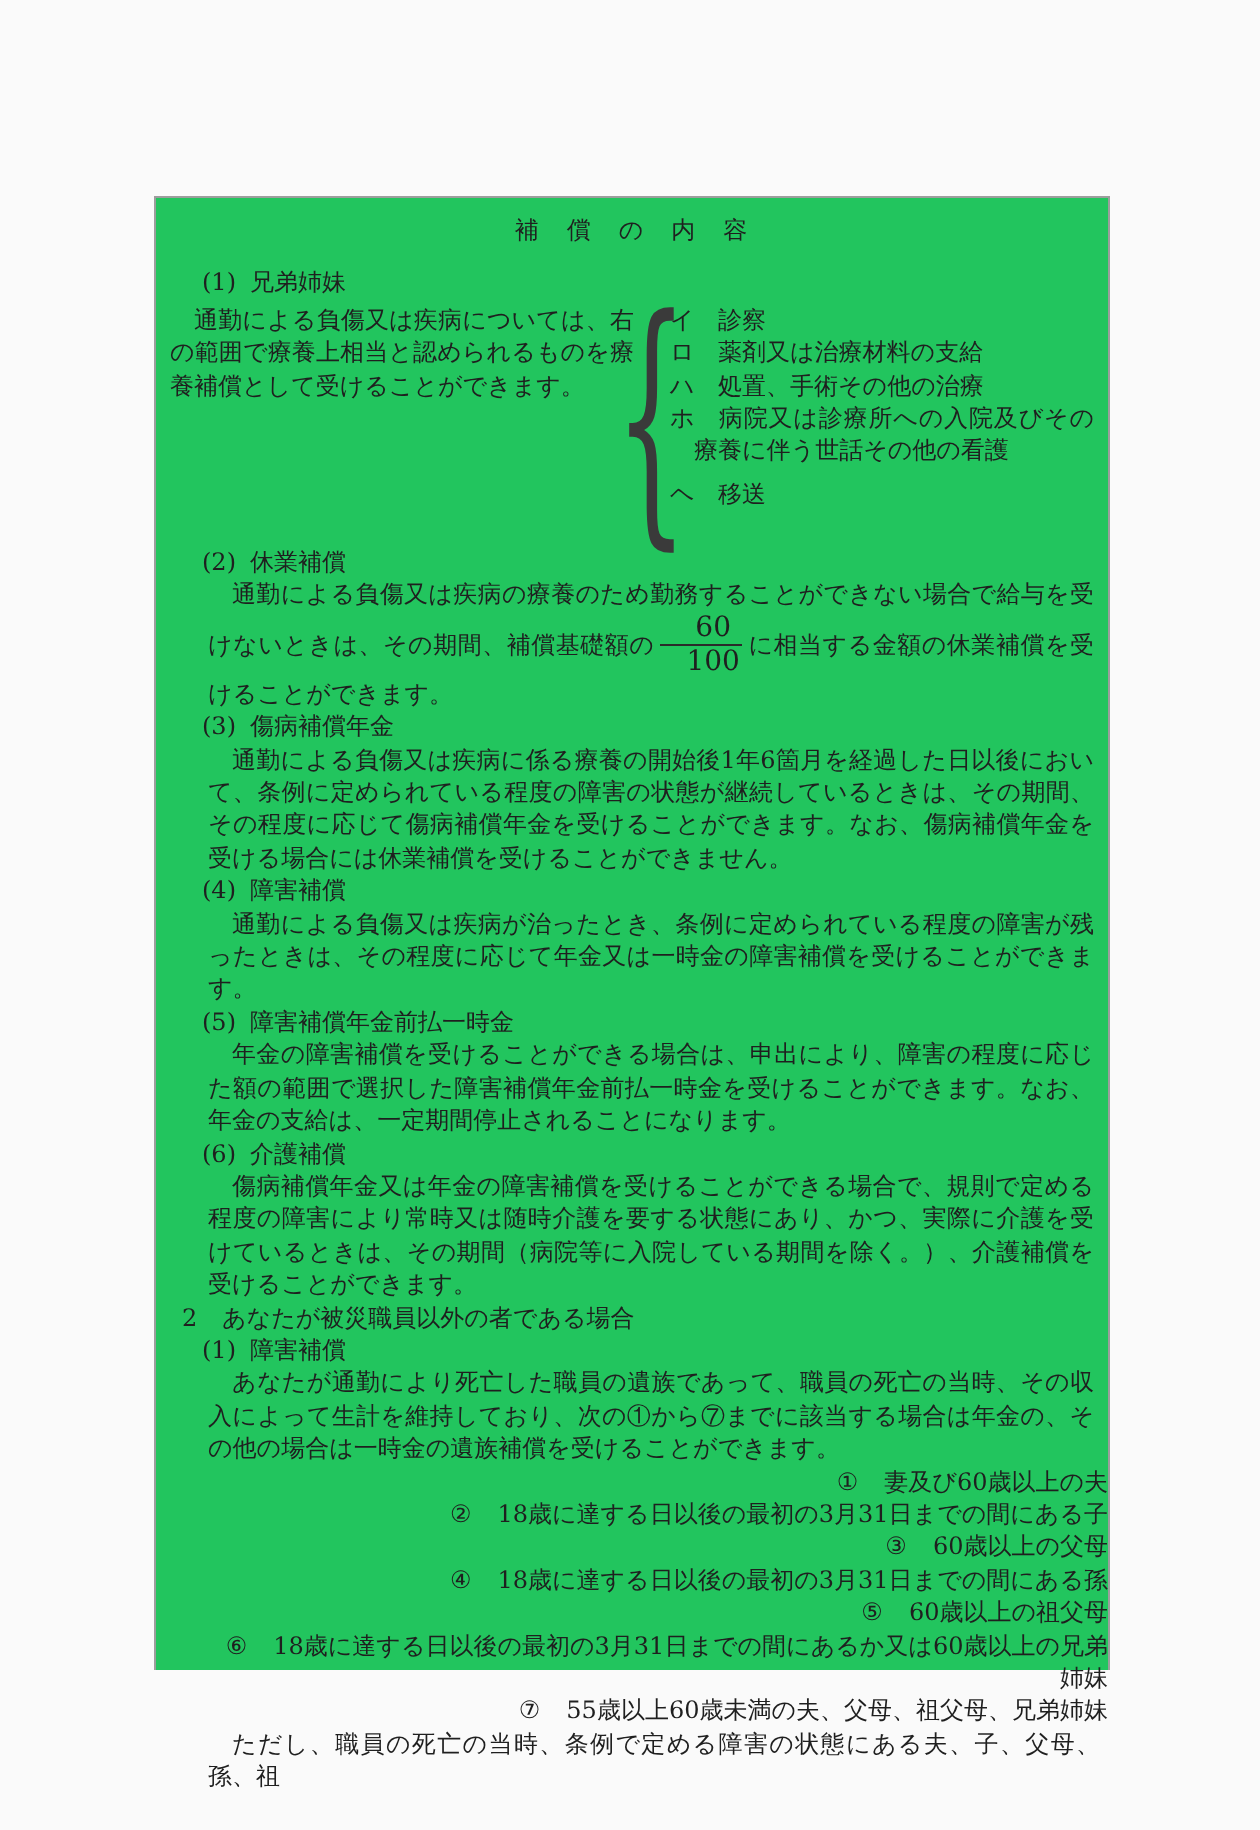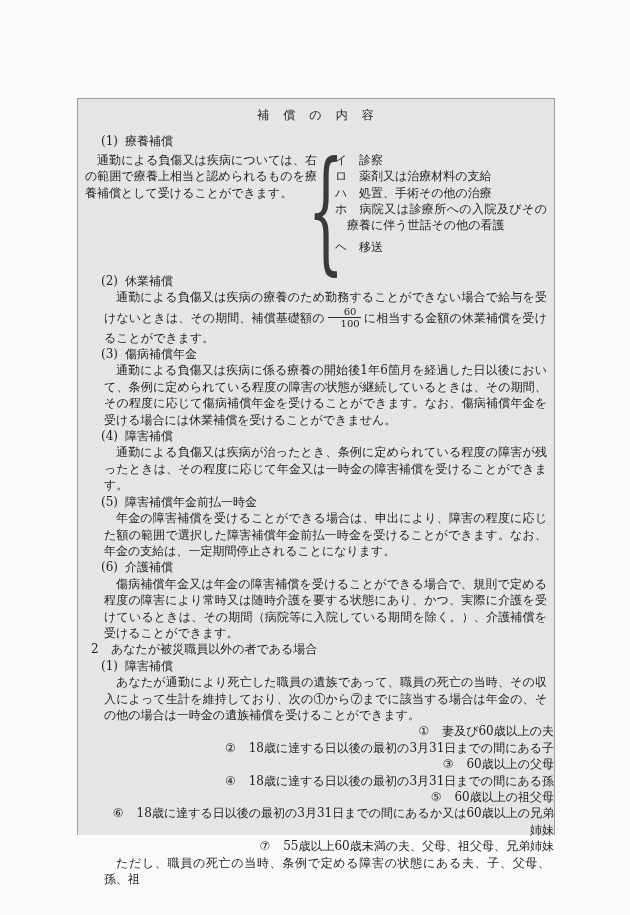--- a/index.html
+++ b/index.html
@@ -13,21 +13,21 @@
     position:relative;
     overflow:hidden;
   }
   .doc-box{
     position:absolute;
     left:77px;top:98px;
     width:478px;height:737px;
     border:1.5px solid #9d9d9d;
     border-bottom:none;
     box-sizing:border-box;
-    background:#e5e5e5;
+    background:#22c55e;
   }
   .doc-title{
     text-align:center;
     margin:8px 0 10px 0;
     letter-spacing:1px;
   }
   .lv1{padding-left:13px;}
   .lv1 .num{display:inline-block;min-width:8px;margin-right:12px;}
   .lv2{padding-left:23px;}
   .lv2 .num{margin-right:7px;}
@@ -72,21 +72,21 @@
     text-align:justify;
     padding-right:2px;
   }
   .care-item .kana{display:inline-block;width:12px;text-indent:0;margin-right:12px;}
   .care-item.last{margin-top:5px;}
   
   .frac{
     display:inline-block;
     vertical-align:-0.6em;
     text-align:center;
-    font-size:10px;
+    font-size:14px;
     line-height:1.15;
     margin:0 3px;
   }
   .frac .fnum{display:block;border-bottom:1px solid #2a2a2a;padding:0 1px;}
   .frac .fden{display:block;padding:0 1px;}
   
   .cnum-list{padding-left:25px;text-align:right;}
   .cnum-item{padding-left:0;}
   .cnum-item .cnum{display:inline-block;margin-right:13px;}
   .note{
@@ -99,21 +99,21 @@
 </style>
 </head>
 <body>
 
 <div class="doc-box">
 
   <div class="doc-title">補　償　の　内　容</div>
 
 
   <div class="lv2">
-    <span class="num">(1)</span><span>療養補償</span>
+    <span class="num">(1)</span><span>兄弟姉妹</span>
   </div>
 
   <div class="ryoyo-block">
     <div class="ryoyo-left">通勤による負傷又は疾病については、右の範囲で療養上相当と認められるものを療養補償として受けることができます。</div>
     <div class="brace-col">
       <span class="brace-glyph">{</span>
     </div>
     <div class="care-list">
       <div class="care-item">
         <span class="kana">イ</span><span>診察</span>

